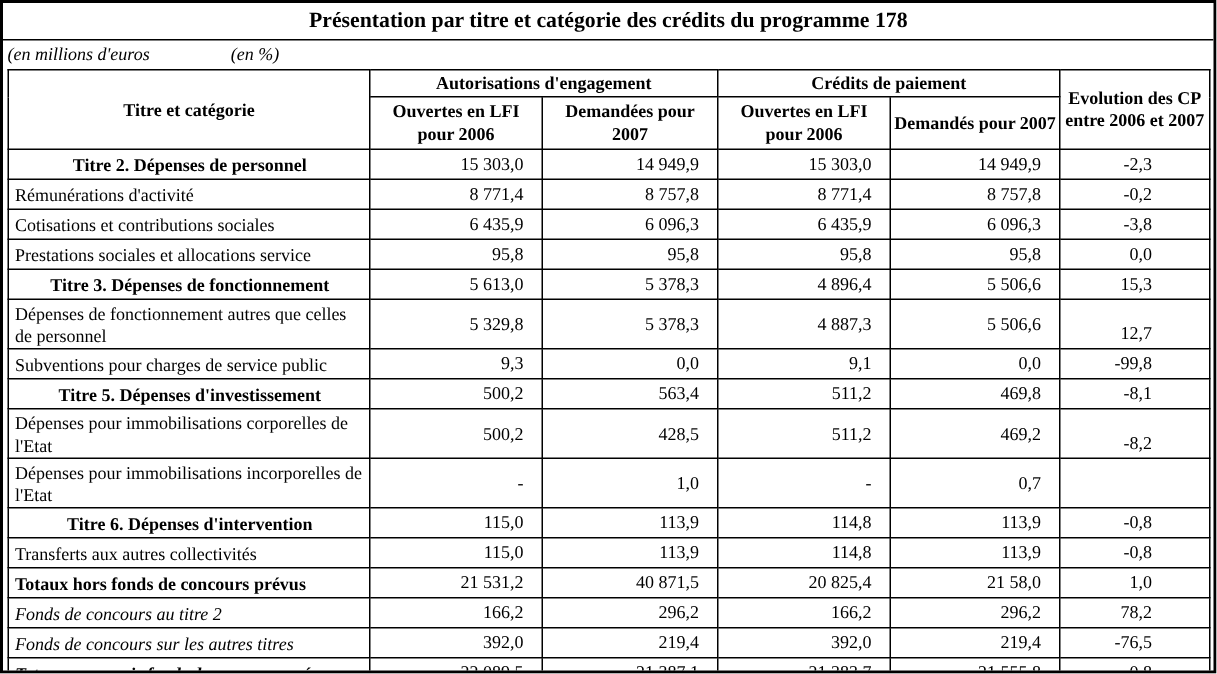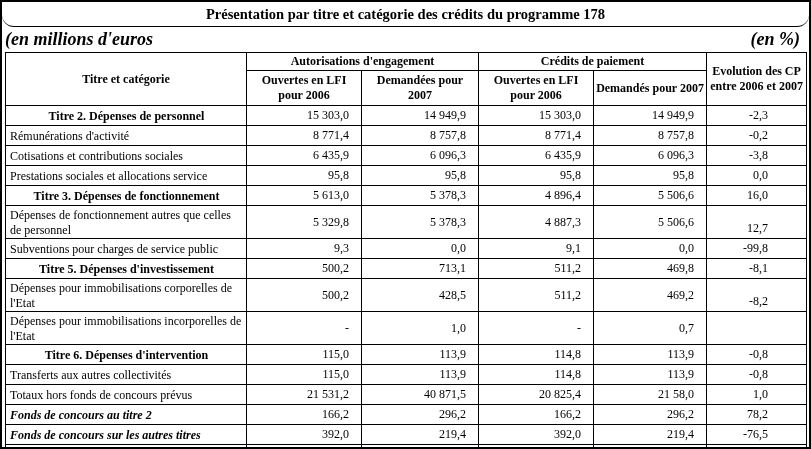--- a/index.html
+++ b/index.html
@@ -16,53 +16,51 @@
     padding: 0 3px;
     overflow: hidden;
   }
   .title {
     text-align: center;
     font-weight: bold;
     font-size: 14.5px;
     padding: 4px 0 3px 0;
     margin: 0 -3px;
     border-bottom: 1px solid #000;
-    border-radius: 12px;
   }
   .notes {
     display: flex;
-    justify-content: space-between;
+    justify-content: flex-start;
     align-items: baseline;
     gap: 54px;
     font-style: italic;
-    font-size: 18px;
+    font-size: 12px;
     padding: 2px 6px 2px 0;
-    font-weight: bold;
   }
   table {
     width: 100%;
     border-collapse: collapse;
     table-layout: fixed;
   }
   th, td {
     border: 1px solid #000;
     font-size: 12px;
     line-height: 15px;
     vertical-align: middle;
   }
   th {
     font-weight: bold;
     text-align: center;
     padding: 2px 2px;
   }
   th.group { height: 18px; padding: 1px 2px; font-family: Liberation Serif, serif; }
   td.label { text-align: left; padding: 2px 3px 0 4px; }
   td.label.section { font-weight: bold; text-align: center; }
-  td.label.total { font-weight: normal; }
-  td.label.fdc { font-style: italic; font-weight: bold; }
+  td.label.total { font-weight: bold; }
+  td.label.fdc { font-style: italic; }
   td.label.totalfdc { font-weight: bold; font-style: italic; }
   td.num { text-align: right; padding: 2px 12px 2px 2px; }
   td.num.evo { padding-right: 38px; vertical-align: bottom; }
 </style>
 </head>
 <body>
 
 <div class="frame">
 
   <div class="title">Présentation par titre et catégorie des crédits du programme 178</div>
@@ -127,42 +125,42 @@
           <td class="num">95,8</td>
           <td class="num">95,8</td>
           <td class="num evo">0,0</td>
         </tr>
         <tr>
           <td class="label section">Titre 3. Dépenses de fonctionnement</td>
           <td class="num">5 613,0</td>
           <td class="num">5 378,3</td>
           <td class="num">4 896,4</td>
           <td class="num">5 506,6</td>
-          <td class="num evo">16,0</td>
+          <td class="num evo">15,3</td>
         </tr>
         <tr>
           <td class="label item">Dépenses de fonctionnement autres que celles de personnel</td>
           <td class="num">5 329,8</td>
           <td class="num">5 378,3</td>
           <td class="num">4 887,3</td>
           <td class="num">5 506,6</td>
           <td class="num evo">12,7</td>
         </tr>
         <tr>
           <td class="label item">Subventions pour charges de service public</td>
           <td class="num">9,3</td>
           <td class="num">0,0</td>
           <td class="num">9,1</td>
           <td class="num">0,0</td>
           <td class="num evo">-99,8</td>
         </tr>
         <tr>
           <td class="label section">Titre 5. Dépenses d'investissement</td>
           <td class="num">500,2</td>
-          <td class="num">713,1</td>
+          <td class="num">563,4</td>
           <td class="num">511,2</td>
           <td class="num">469,8</td>
           <td class="num evo">-8,1</td>
         </tr>
         <tr>
           <td class="label item">Dépenses pour immobilisations corporelles de l'Etat</td>
           <td class="num">500,2</td>
           <td class="num">428,5</td>
           <td class="num">511,2</td>
           <td class="num">469,2</td>

